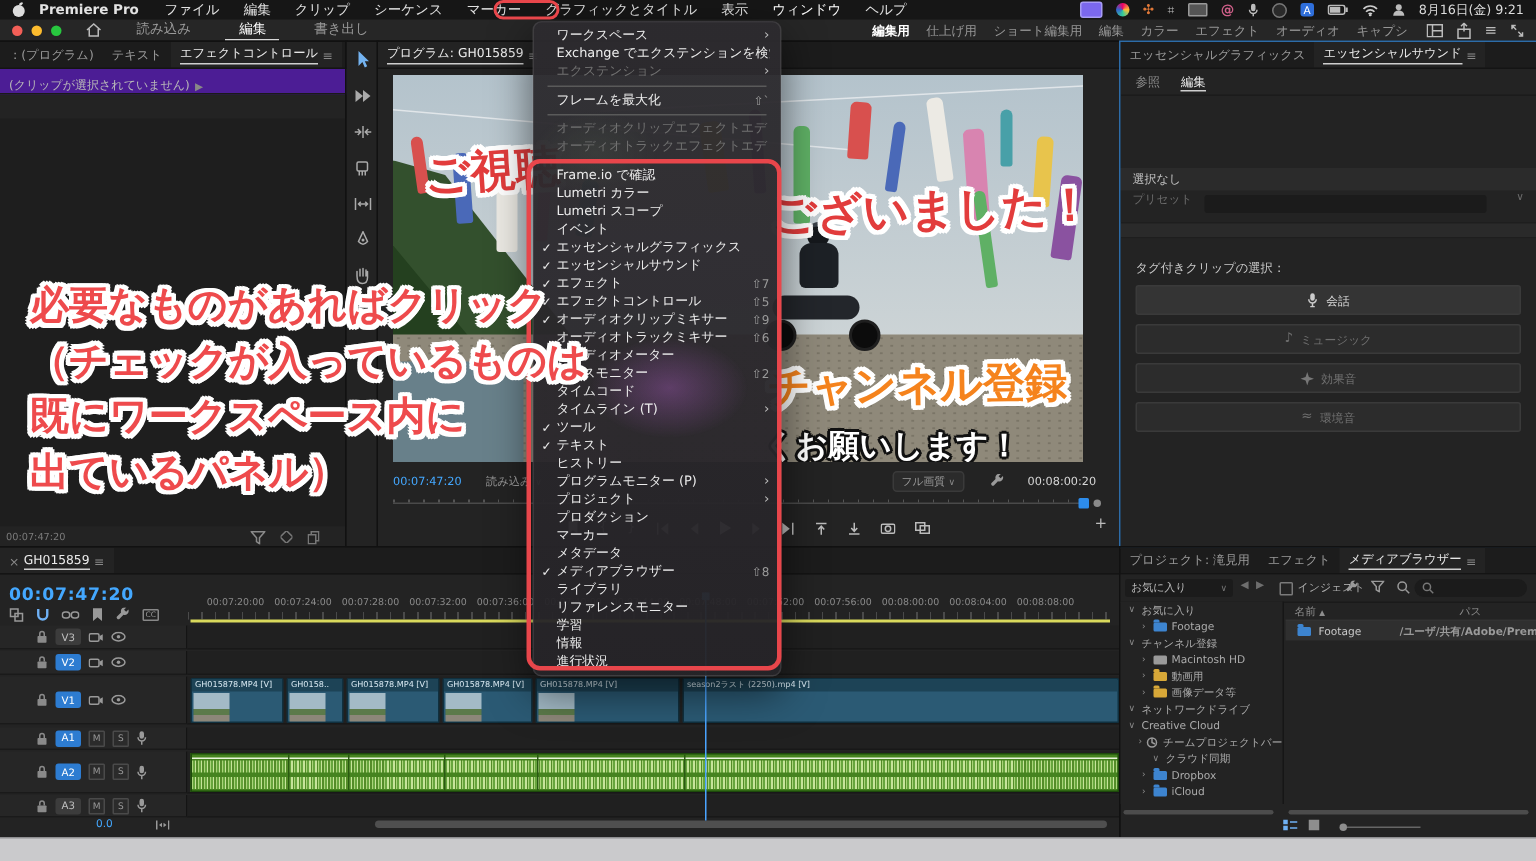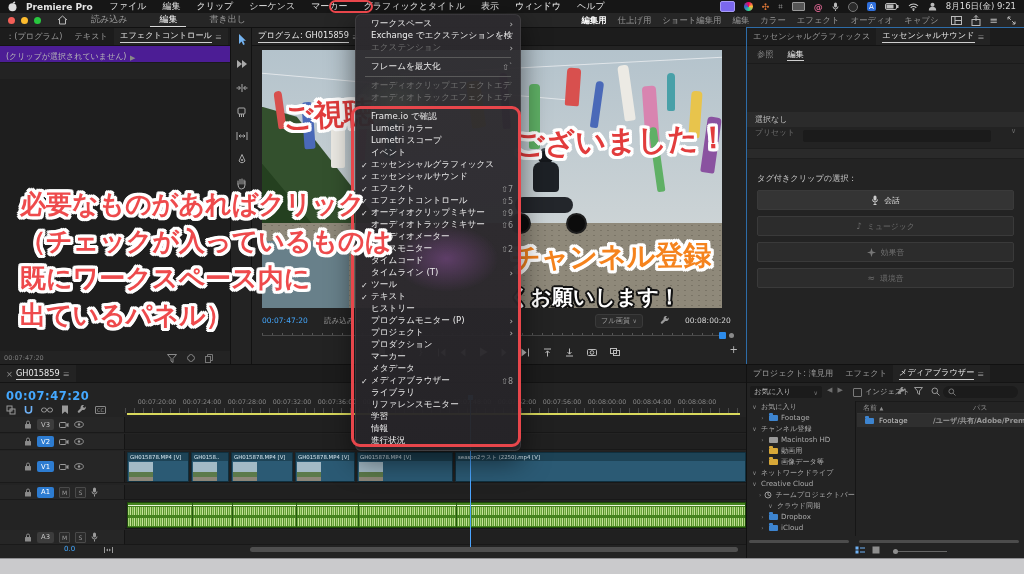--- a/index.html
+++ b/index.html
@@ -716,20 +716,37 @@
           <span>
             <svg width="7" height="10">
               <rect x="2" y="0.5" width="3" height="5" rx="1.5" fill="#9a9a9a"></rect>
               <path d="M1 4.5 a2.5 2.5 0 0 0 5 0 M3.5 7.5 V9.5" stroke="#9a9a9a" fill="none"></path>
             </svg>
           </span>
         </div>
         <div class="tlane"></div>
       </div>
       <div class="trow" style="top: 84px; height: 28px;">
+        <div class="thead">
+          <span>
+            <svg width="8" height="9">
+              <rect x="1" y="4" width="6" height="4.5" rx="0.5" fill="#8a8a8a"></rect>
+              <path d="M2.5 4 V2.5 a1.5 1.5 0 0 1 3 0 V4" fill="none" stroke="#8a8a8a"></path>
+            </svg>
+          </span>
+          <span class="tname tgt">A2</span>
+          <span class="msbox">M</span>
+          <span class="msbox">S</span>
+          <span>
+            <svg width="7" height="10">
+              <rect x="2" y="0.5" width="3" height="5" rx="1.5" fill="#9a9a9a"></rect>
+              <path d="M1 4.5 a2.5 2.5 0 0 0 5 0 M3.5 7.5 V9.5" stroke="#9a9a9a" fill="none"></path>
+            </svg>
+          </span>
+        </div>
         <div class="tlane"></div>
       </div>
       <div class="trow" style="top: 113px; height: 15px;">
         <div class="thead">
           <span>
             <svg width="8" height="9">
               <rect x="1" y="4" width="6" height="4.5" rx="0.5" fill="#8a8a8a"></rect>
               <path d="M2.5 4 V2.5 a1.5 1.5 0 0 1 3 0 V4" fill="none" stroke="#8a8a8a"></path>
             </svg>
           </span>

